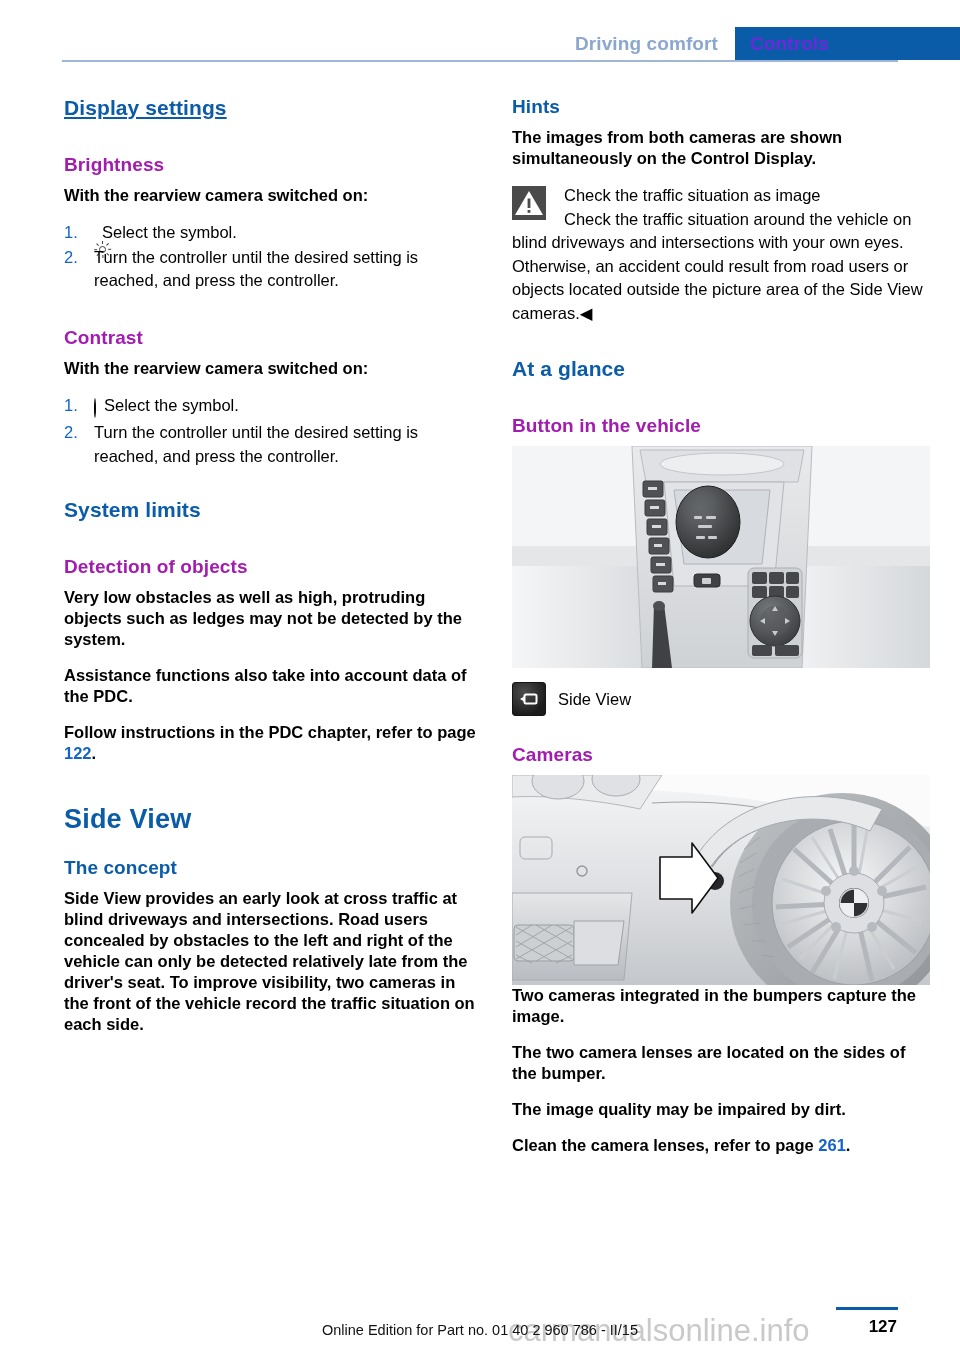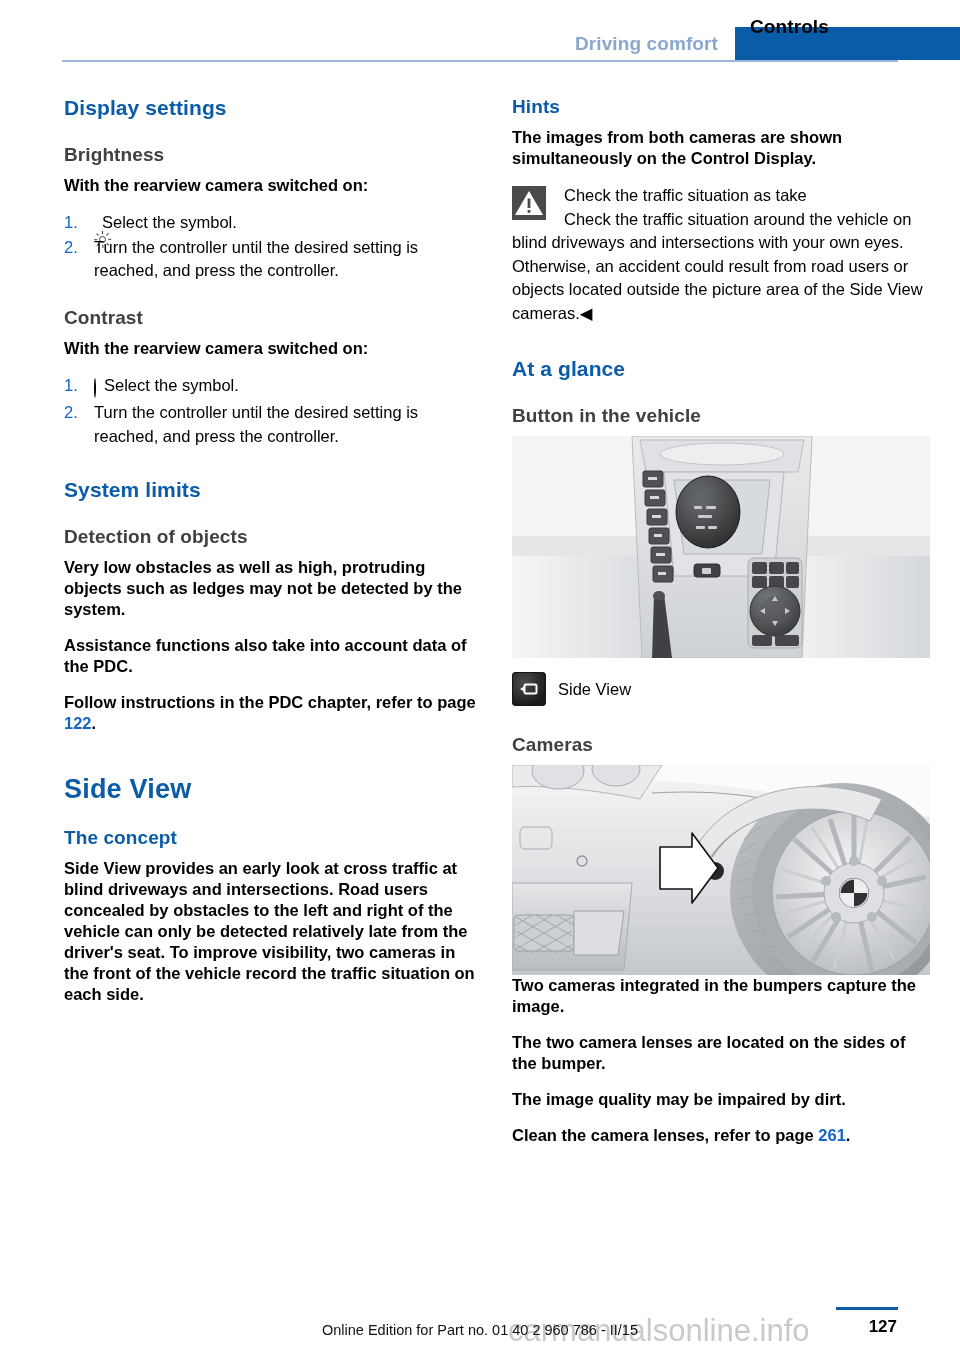--- a/index.html
+++ b/index.html
@@ -36,25 +36,25 @@
     top: 33px;
     left: 575px;
     font-size: 19px;
     font-weight: bold;
     color: #8ba7cf;
     letter-spacing: .1px;
     white-space: nowrap;
   }
   .header-section {
     position: absolute;
-    top: 16px;
+    top: 33px;
     left: 750px;
     font-size: 19px;
     font-weight: bold;
-    color: #000000;
+    color: #6d28d9;
     letter-spacing: .1px;
     white-space: nowrap;
   }
   .header-rule {
     position: absolute;
     top: 60px;
     left: 62px;
     width: 836px;
     height: 2px;
     background: #9fb6d8;
@@ -79,32 +79,32 @@
   h1.h-big {
     font-size: 27px;
     font-weight: bold;
     color: #0b5ca8;
     margin: 40px 0 20px 0;
     letter-spacing: .2px;
   }
   h2.h-sub {
     font-size: 19px;
     font-weight: bold;
-    color: #404040;
-    margin: 24px 0 9px 0;
+    color: #a21caf;
+    margin: 34px 0 9px 0;
     letter-spacing: .1px;
   }
   h2.h-sub-dark {
     font-size: 19px;
     font-weight: bold;
     color: #0b5ca8;
     margin: 22px 0 9px 0;
     letter-spacing: .1px;
   }
-  h1.h-main:first-child, h2.h-sub:first-child { margin-top: 0; }
+  h1.h-main:first-child, h2.h-sub:first-child { margin-top: 0; text-decoration: underline; }
 
   p.body {
     font-size: 16.5px;
     line-height: 21px;
     margin: 0 0 15px 0;
     color: #000;
     font-weight: bold;
   }
   .pageref { color: #1464c8; }
 
@@ -313,21 +313,21 @@
   <p class="body">The images from both cameras are shown simultaneously on the Control Display.</p>
 
   <div class="warn-block">
     <div class="warn-ico">
       <svg width="34" height="34" viewBox="0 0 34 34" aria-hidden="true">
         <polygon points="17,5 31,29 3,29" fill="#ffffff"></polygon>
         <rect x="15.6" y="12.5" width="2.8" height="9.5" fill="#4a4a4a"></rect>
         <rect x="15.6" y="24" width="2.8" height="2.8" fill="#4a4a4a"></rect>
       </svg>
     </div>
-    <div class="warn-text">Check the traffic situation as take</div>
+    <div class="warn-text">Check the traffic situation as image</div>
     <div class="warn-line2"><span class="lead"></span><span>Check the traffic situation around the vehicle on blind driveways and intersections with your own eyes. Otherwise, an accident could result from road users or objects located outside the picture area of the Side View cameras.◀</span></div>
   </div>
 
   <h1 class="h-main" style="margin-top:32px;margin-bottom:20px">At a glance</h1>
   <h2 class="h-sub">Button in the vehicle</h2>
 
   <svg class="figure fig-console" viewBox="0 0 418 222">
     <defs>
       <linearGradient id="panelG" x1="0" y1="0" x2="0" y2="1">
         <stop offset="0%" stop-color="#e9eaec"></stop>

